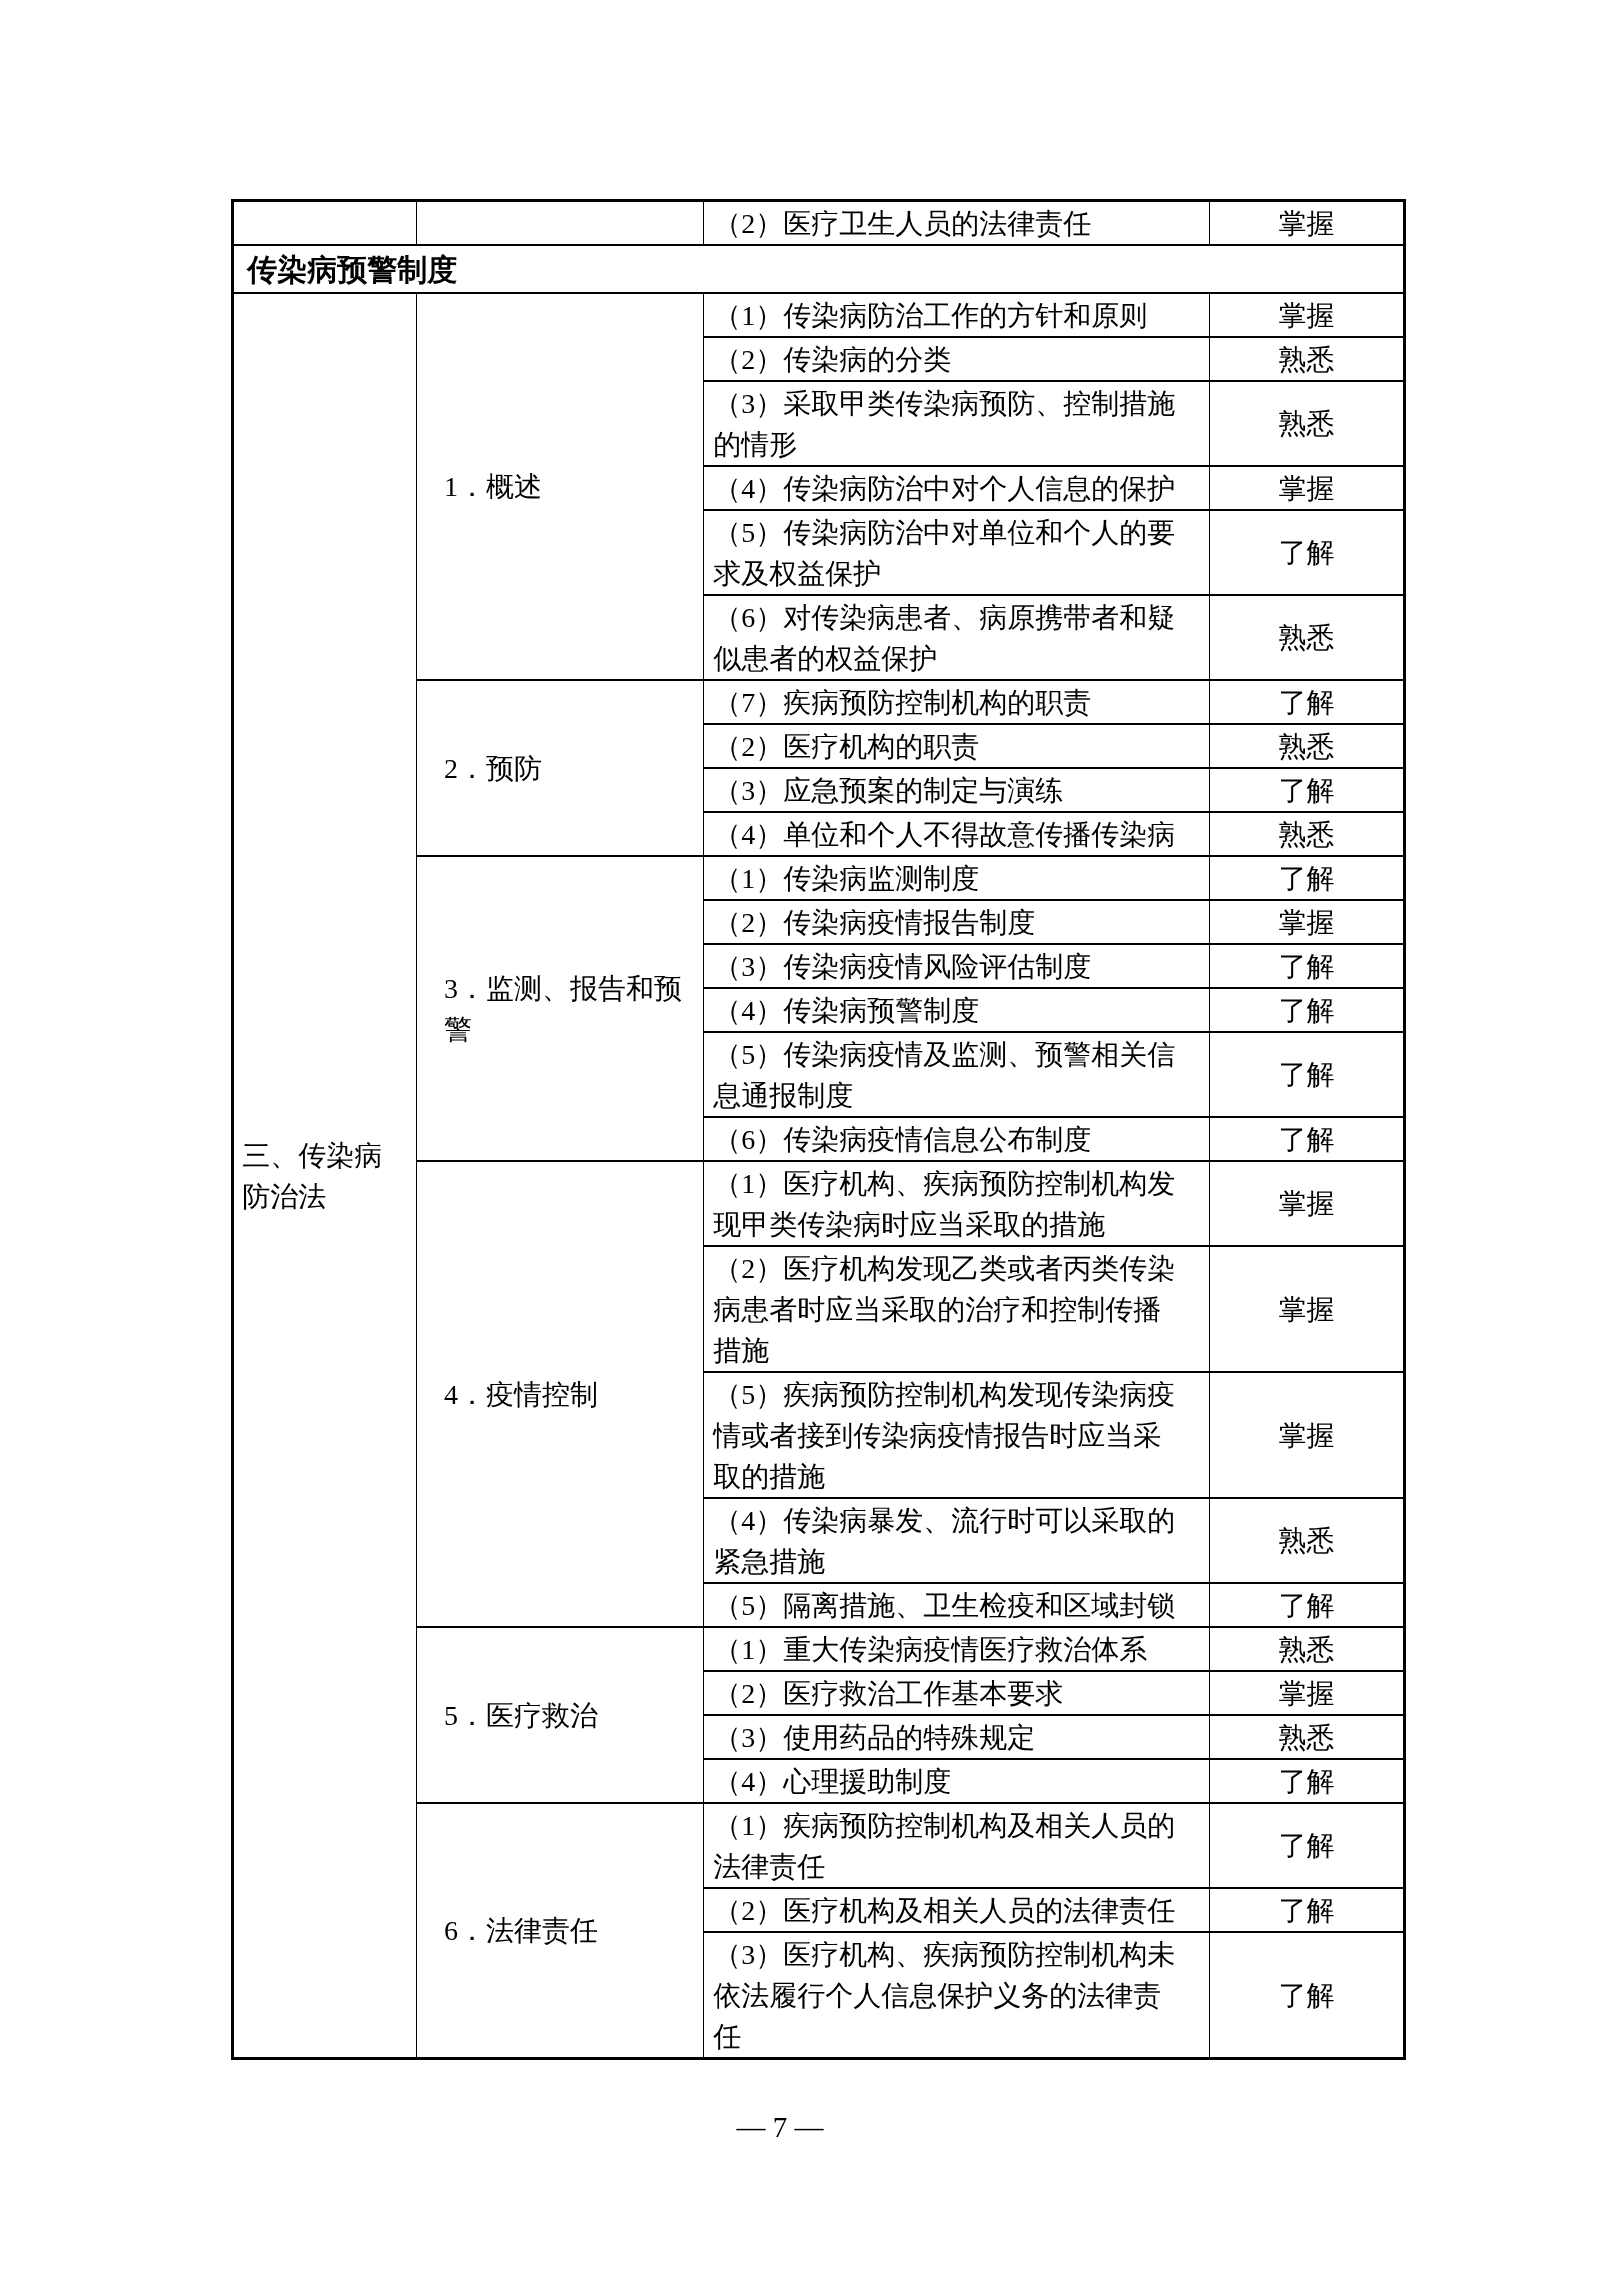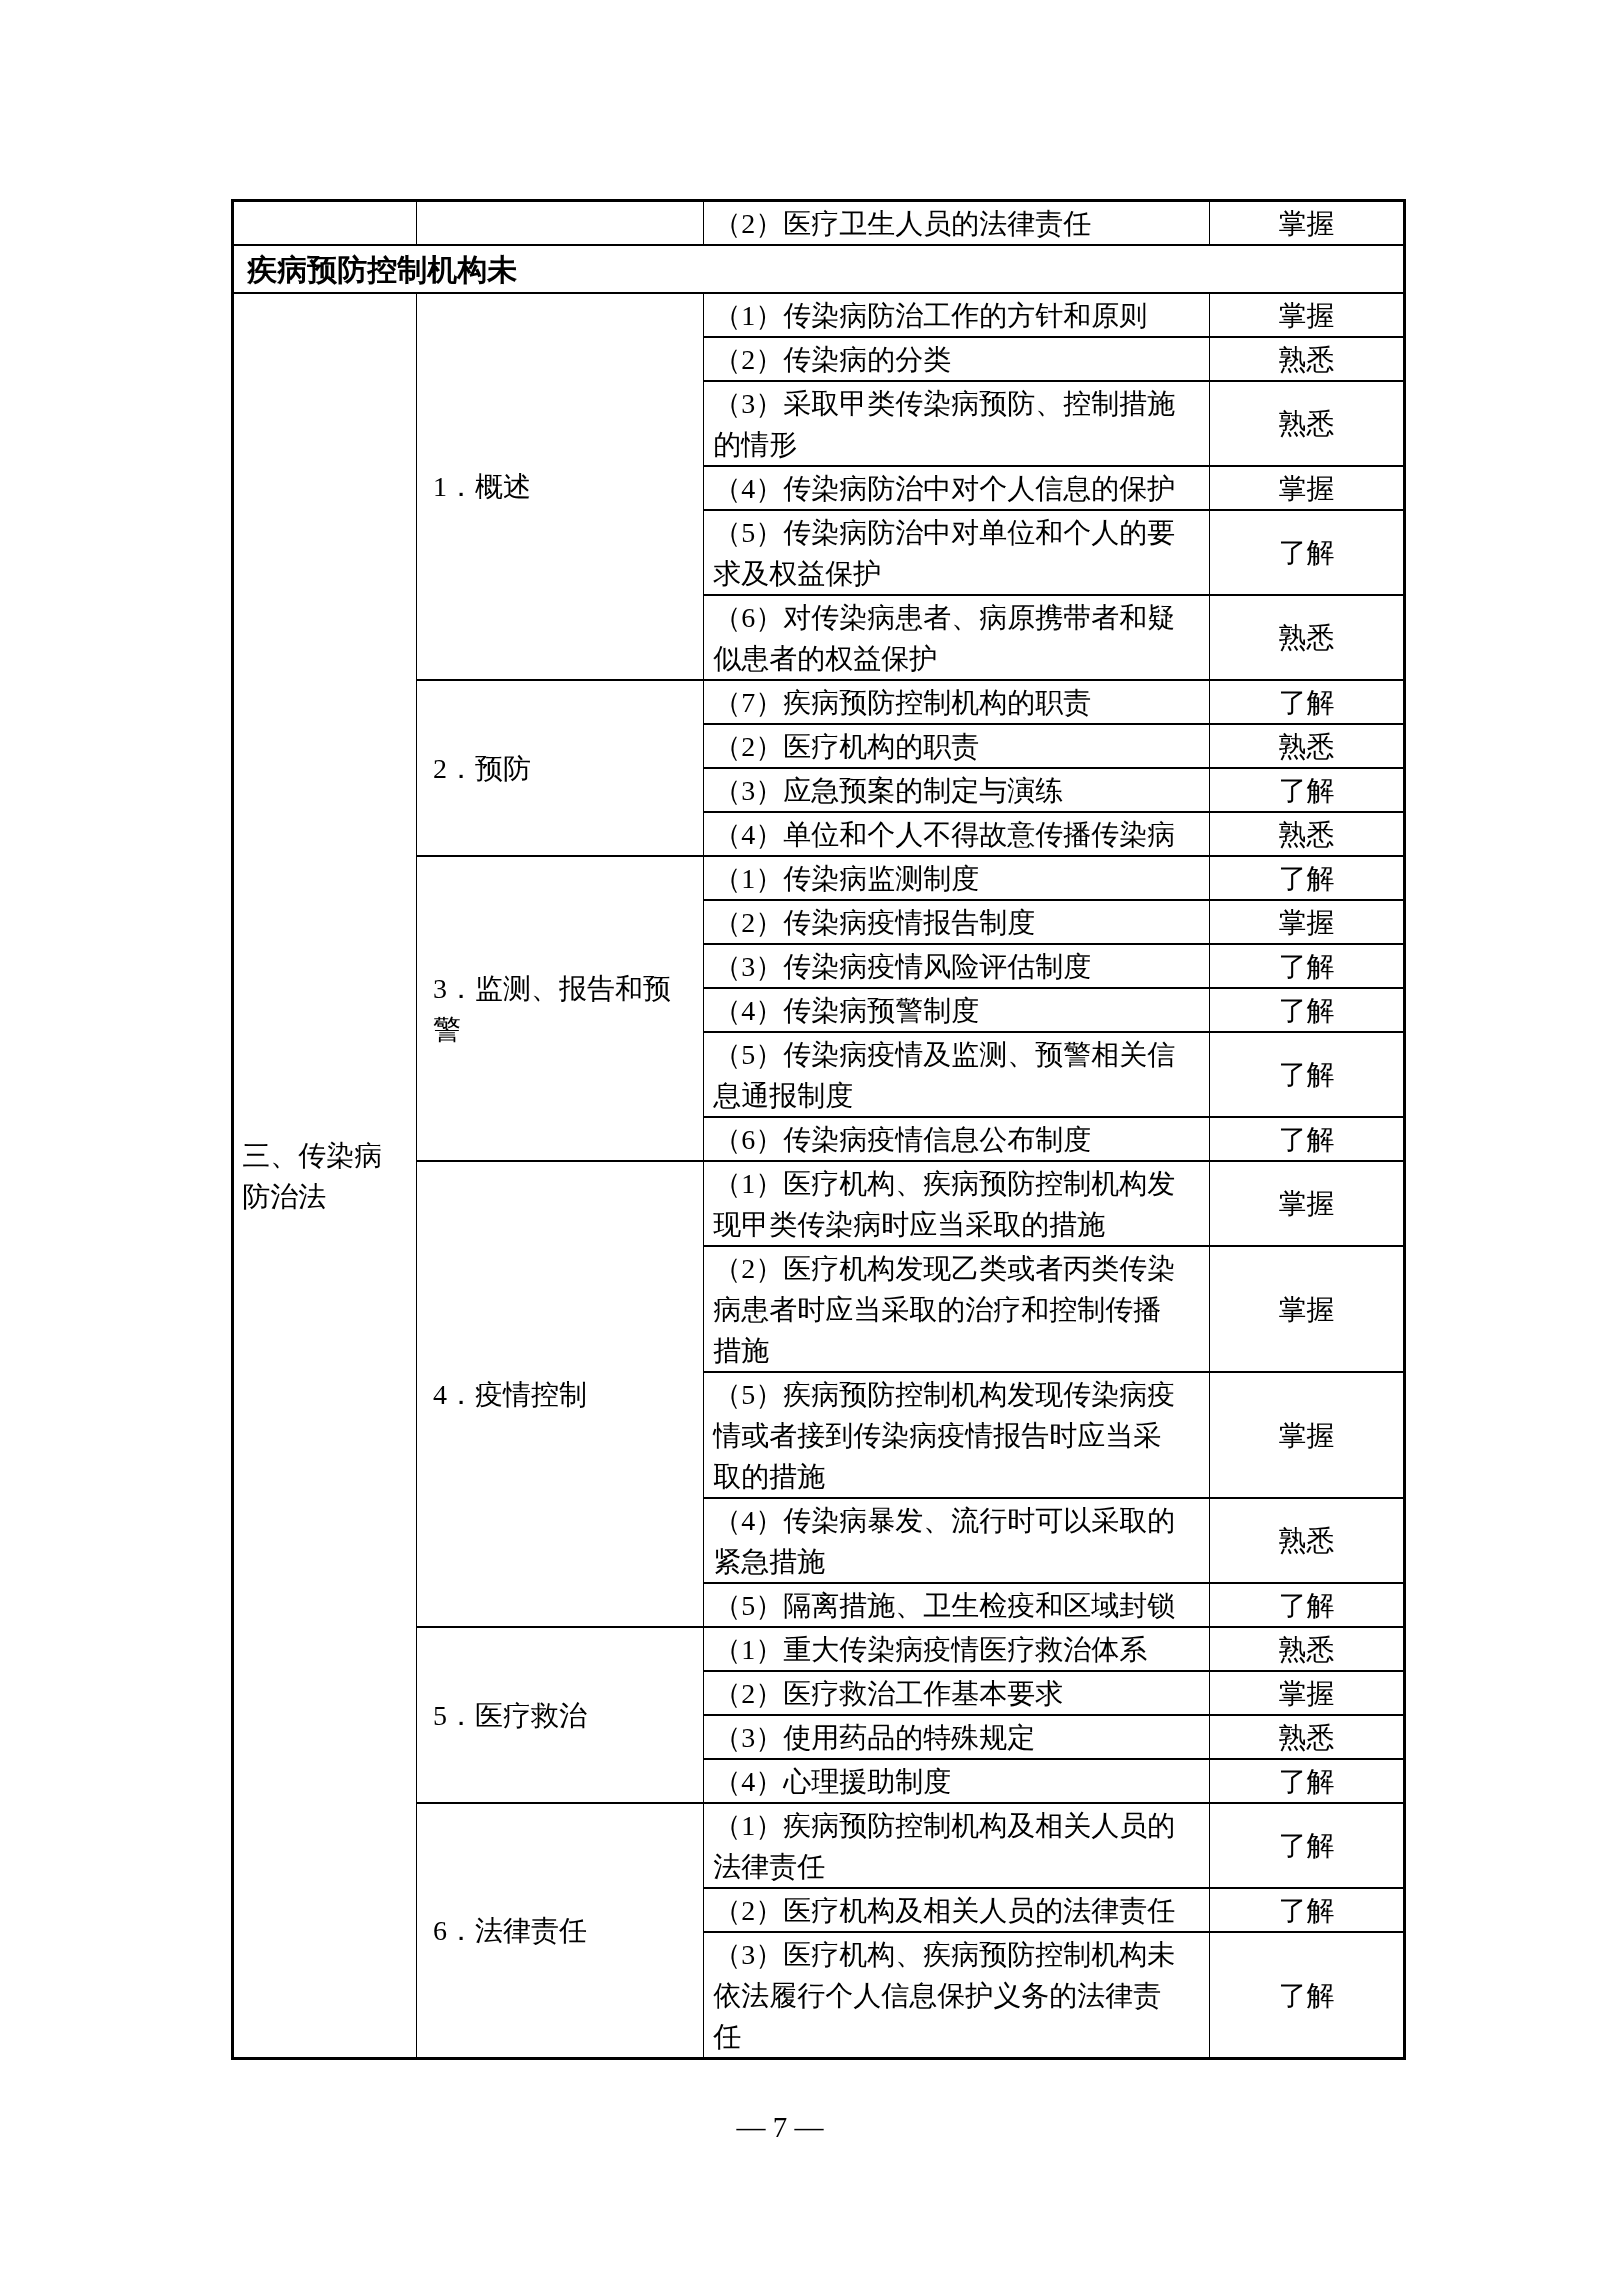--- a/index.html
+++ b/index.html
@@ -31,21 +31,21 @@
     border-top: 2.6px solid #000;
     border-bottom: 2.6px solid #000;
     font-size: 28px;
     line-height: 41px;
     vertical-align: middle;
     padding: 0.5px 10.2px;
     white-space: pre-line;
     overflow: hidden;
   }
   td.cat   { padding-left: 8.2px; }
-  td.sec   { padding-left: 16px; }
+  td.sec   { padding-left: 27px; }
   td.item  { padding-left: 9.2px; }
   td.level { text-align: center; padding-left: 2px; padding-right: 2px; }
   td.header-cell {
     font-weight: bold;
     font-size: 30px;
     padding: 2.6px 13.3px;
     font-family: "Liberation Sans", "DejaVu Sans", sans-serif;
   }
   .footer {
     position: absolute;
@@ -70,21 +70,21 @@
       <col class="c-level">
     </colgroup>
     <tbody>
         <tr>
           <td class="cat"></td>
           <td class="sec"></td>
           <td class="item">（2）医疗卫生人员的法律责任</td>
           <td class="level">掌握</td>
         </tr>
         <tr>
-          <td class="header-cell" colspan="4">疾病预防控制机构未</td>
+          <td class="header-cell" colspan="4">传染病预警制度</td>
         </tr>
         <tr>
           <td class="cat" rowspan="28">三、传染病
 防治法</td>
           <td class="sec" rowspan="6">1．概述</td>
           <td class="item">（1）传染病防治工作的方针和原则</td>
           <td class="level">掌握</td>
         </tr>
         <tr>
           <td class="item">（2）传染病的分类</td>

